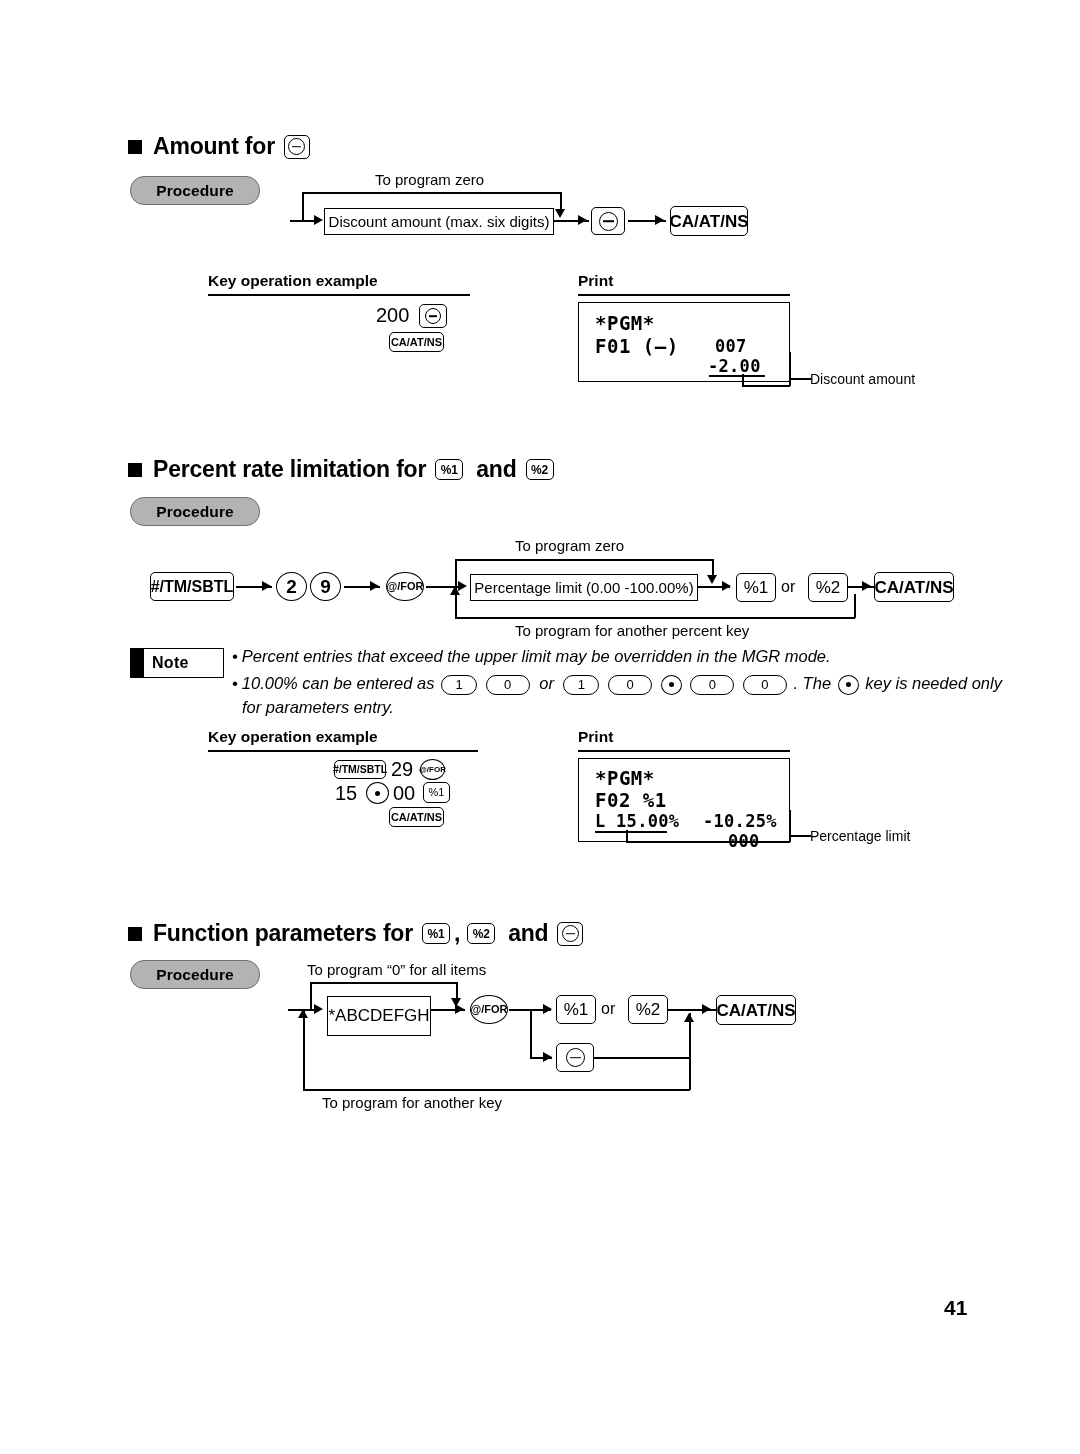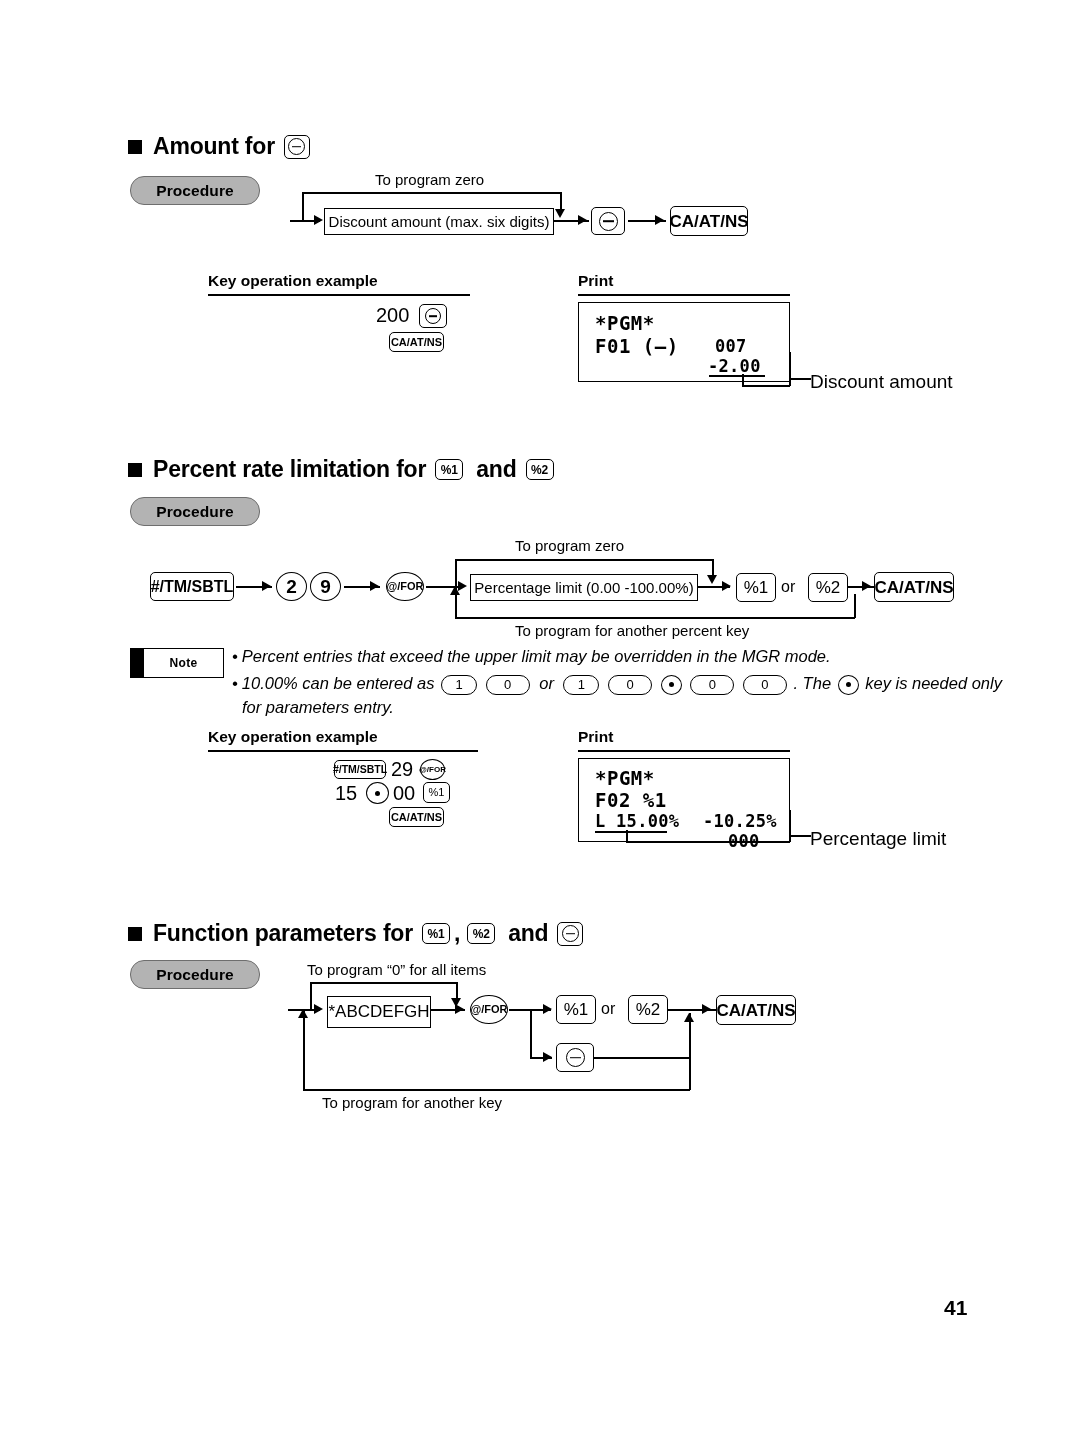--- a/index.html
+++ b/index.html
@@ -151,39 +151,39 @@
   .rline {
     position: absolute;
     font-size: 19px;
     font-weight: bold;
     letter-spacing: 0.5px;
     white-space: nowrap;
   }
   .rline.small { font-size: 17px; font-weight: bold; letter-spacing: 0.3px; }
   .underbar { position: absolute; height: 1.6px; background: #000; }
 
-  .callout { font-size: 19px; white-space: nowrap; text-align: center; }
+  .callout { font-size: 14px; white-space: nowrap; text-align: center; }
 
   
   .note-box {
     border: 1.6px solid #000;
     background: #fff;
     display: flex;
     align-items: center;
     box-sizing: border-box;
   }
   .note-bar {
     width: 13px;
     align-self: stretch;
     background: #000;
   }
   .note-text-label {
     flex: 1;
-    text-align: center;
-    font-size: 12px;
+    text-align: left;
+    font-size: 16px;
     font-weight: bold;
     letter-spacing: 0.3px;
     padding: 0 8px;
   }
   .note-body {
     font-size: 16.5px;
     font-style: italic;
     line-height: 1.45;
   }
   .note-bullet { margin-right: 4px; }
@@ -452,21 +452,21 @@
 
   <div class="flowlabel abs" style="left:307px; top:961px;">To program “0” for all items</div>
   <div class="ln vln abs" style="left:310px; top:982px; height:28px;"></div>
   <div class="ln hln abs" style="left:310px; top:982px; width:147px;"></div>
   <div class="ln vln abs" style="left:456px; top:982px; height:18px;"></div>
   <div class="arrow-d abs" style="left:451px; top:998px;"></div>
 
   <div class="ln hln abs" style="left:288px; top:1009px; width:32px;"></div>
   <div class="arrow-r abs" style="left:314px; top:1004px;"></div>
 
-  <div class="flowbox abs" style="left:327px; top:996px; width:104px; height:32px; font-size:17px;">
+  <div class="flowbox abs" style="left:327px; top:996px; width:104px; height:40px; font-size:17px;">
     <span>*ABCDEFGH</span>
   </div>
 
   <div class="ln hln abs" style="left:431px; top:1009px; width:34px;"></div>
   <div class="arrow-r abs" style="left:455px; top:1004px;"></div>
 
   <div class="keycap rnd abs" style="left:470px; top:995px; width:38px; height:29px; font-size:11px; font-weight:600;">
     <span>@/FOR</span>
   </div>
 

